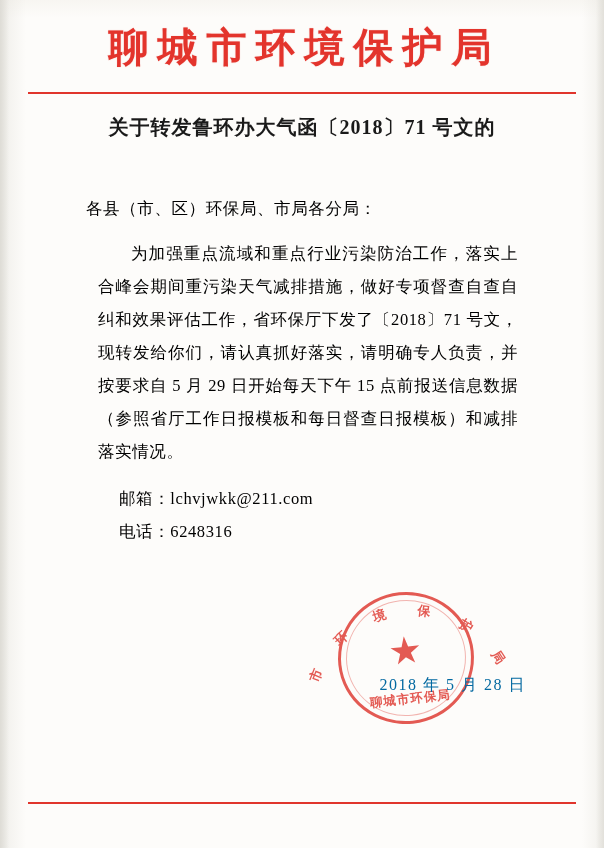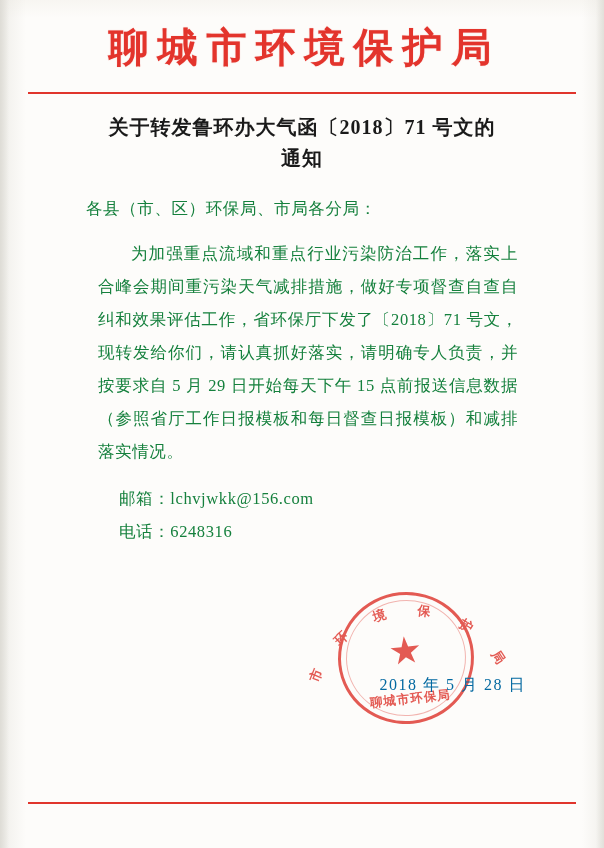--- a/index.html
+++ b/index.html
@@ -68,21 +68,21 @@
     line-height: 1.55;
     color: #1a1a1a;
     letter-spacing: 1px;
   }
 
   .body-area {
     position: absolute;
     top: 192px;
     left: 86px;
     right: 74px;
-    color: #15803d;
+    color: #000000;
     font-size: 16.5px;
     line-height: 2.0;
     letter-spacing: 0.6px;
   }
 
   .salutation {
     margin: 0 0 2px 0;
   }
 
   .para {
@@ -202,28 +202,27 @@
   <div class="paper-shade"></div>
   <div class="scan-edge"></div>
   <div class="scan-edge-r"></div>
 
   <div class="masthead">聊城市环境保护局</div>
 
   <div class="rule-top"></div>
 
   <div class="doc-title">
     <div>关于转发鲁环办大气函〔2018〕71 号文的</div>
-    <div>通知</div>
   </div>
 
   <div class="body-area">
     <p class="salutation">各县（市、区）环保局、市局各分局：</p>
     <p class="para">为加强重点流域和重点行业污染防治工作，落实上合峰会期间重污染天气减排措施，做好专项督查自查自纠和效果评估工作，省环保厅下发了〔2018〕71 号文，现转发给你们，请认真抓好落实，请明确专人负责，并按要求自 5 月 29 日开始每天下午 15 点前报送信息数据（参照省厅工作日报模板和每日督查日报模板）和减排落实情况。</p>
     <div class="contact-block">
-      <p class="contact-line">邮箱：lchvjwkk@156.com</p>
+      <p class="contact-line">邮箱：lchvjwkk@211.com</p>
       <p class="contact-line">电话：6248316</p>
     </div>
   </div>
 
   <div class="seal">
     <div class="seal-star"></div>
     <div class="seal-arc">
       <span style="transform: rotate(-62deg) translate(-50%, -56px);">市</span>
       <span style="transform: rotate(-37deg) translate(-50%, -56px);">环</span>
       <span style="transform: rotate(-12deg) translate(-50%, -56px);">境</span>

